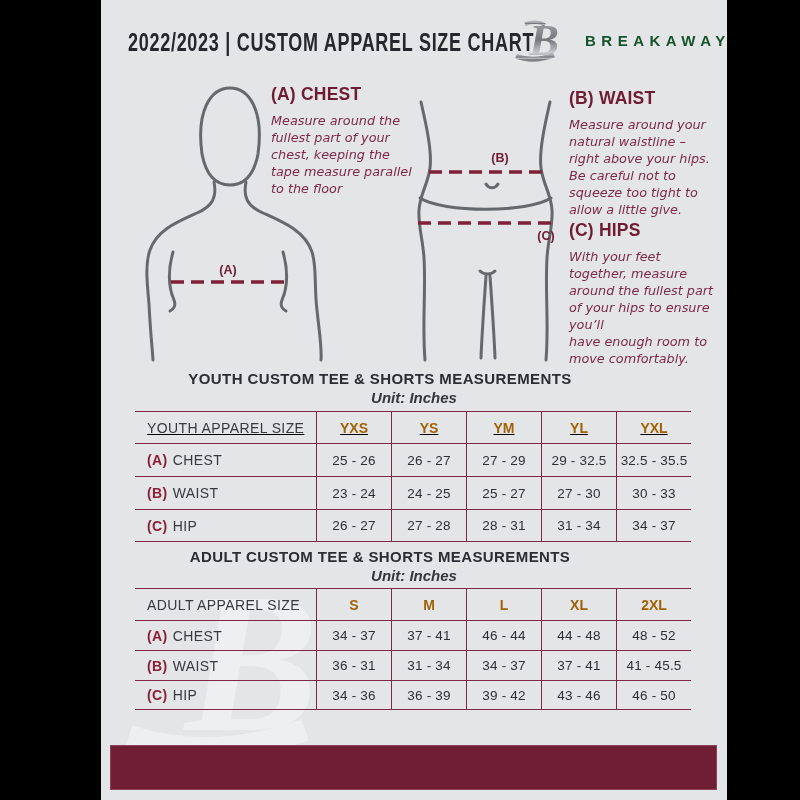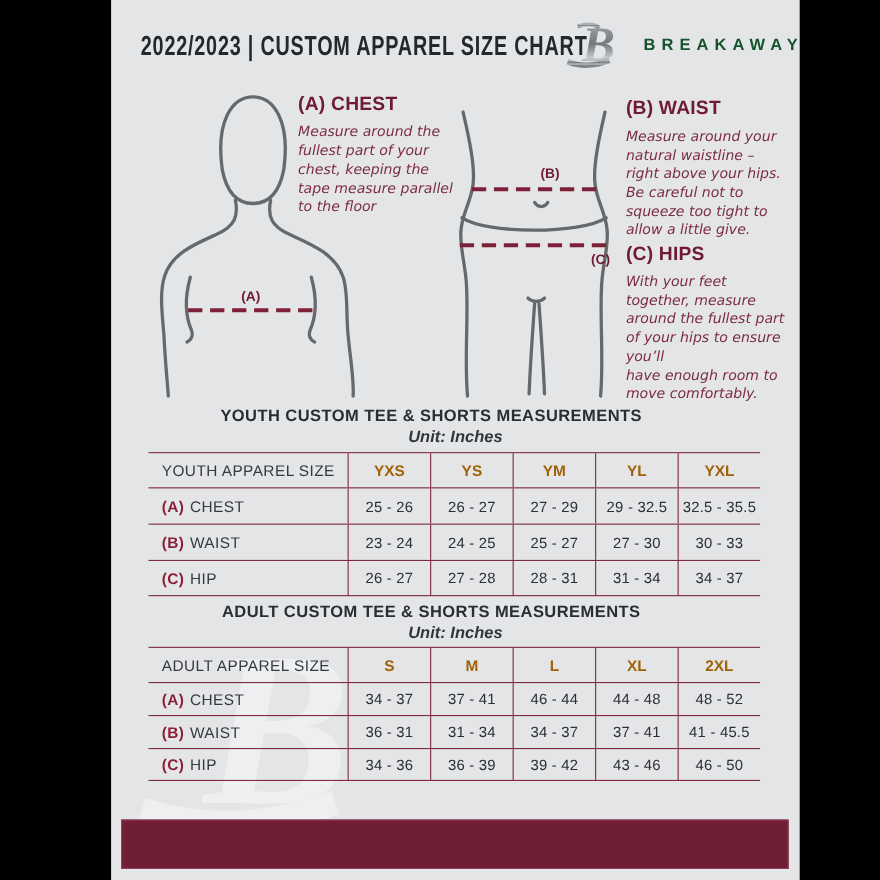--- a/index.html
+++ b/index.html
@@ -40,34 +40,34 @@
     letter-spacing:0.2px;margin-bottom:7px;}
   .guide p{font-size:13.5px;font-style:italic;color:var(--maroon-soft);
     line-height:1.33;white-space:pre-line;font-family:"DejaVu Sans", sans-serif;
     font-size:12.8px;}
   .g-chest{left:170px;top:84px;width:185px;}
   .g-waist{left:468px;top:88px;width:170px;}
   .g-hips{left:468px;top:220px;width:175px;}
 
   
   .sec-title{position:absolute;left:0;width:558px;text-align:center;
-    font-size:15px;font-weight:bold;color:#2a2d31;letter-spacing:0.4px;margin-left:12px;}
+    font-size:15px;font-weight:bold;color:#2a2d31;letter-spacing:0.4px;}
   .sec-unit{position:absolute;left:0;width:626px;text-align:center;
     font-size:15px;font-style:italic;font-weight:bold;color:#33363a;}
   .t-youth-title{top:370px;} .t-youth-unit{top:389px;}
   .t-adult-title{top:548px;} .t-adult-unit{top:567px;}
 
   
   .sizetable{position:absolute;left:34px;width:556px;z-index:1;}
   .tbl-youth{top:411px;} .tbl-adult{top:588px;}
   .trow{display:grid;grid-template-columns:181px repeat(5,75px);
     border-top:1.6px solid var(--line);}
   .trow:last-child{border-bottom:1.6px solid var(--line);}
   .tbl-youth .trow{height:33px;} .tbl-adult .trow{height:30px;}
-  .tbl-youth .thead{height:32px;} .tbl-adult .thead{height:32px;}
+  .tbl-youth .thead{height:32px;text-decoration:underline;} .tbl-adult .thead{height:32px;}
   .tcell{display:flex;align-items:center;justify-content:center;
     font-size:13.5px;color:#2c2f34;}
   .tcell:not(:first-child){border-left:1.5px solid var(--line);}
   .labelcell{justify-content:flex-start;padding-left:12px;font-size:14px;
     letter-spacing:0.4px;color:#36393e;}
   .thead .sizecell{font-weight:bold;font-size:14px;color:#a16207;}
   .trow .prefix{color:#8a1f38;font-weight:bold;margin-right:5px;}
   .valuecell{letter-spacing:0.2px;}
 
   

